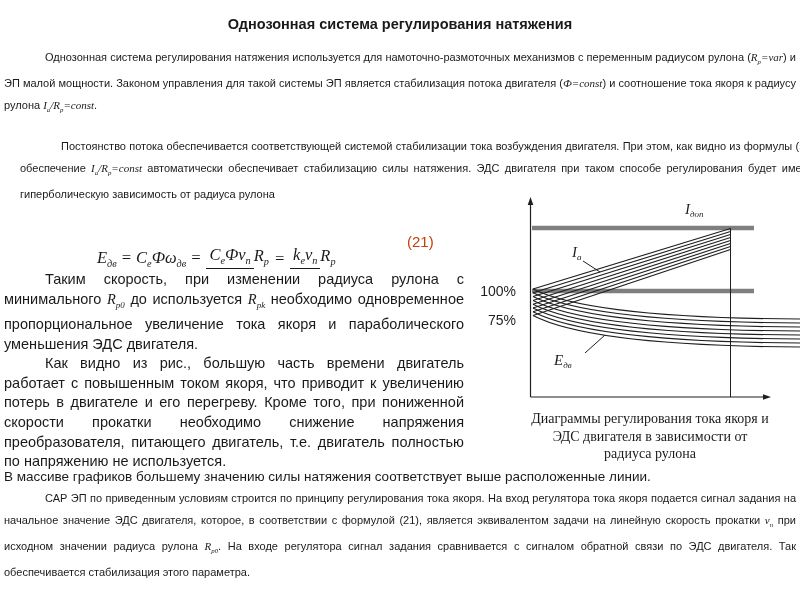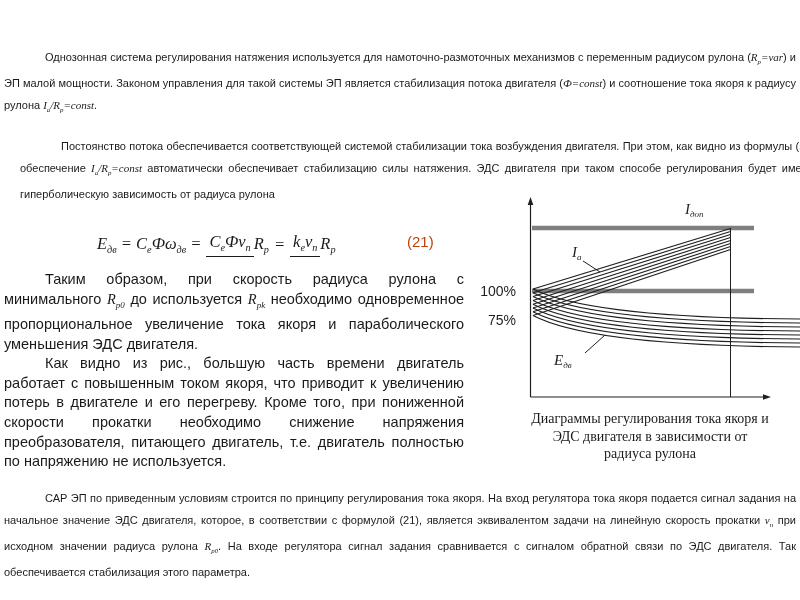--- a/index.html
+++ b/index.html
@@ -11,59 +11,61 @@
   .para.ind, .col p.ind{text-indent:41px;}
   .p1{top:47px;left:4px;width:792px;}
   .p2{top:136px;left:20px;width:792px;}
   .col{position:absolute;top:270px;left:4px;width:460px;text-align:justify;
        font-size:14.5px;line-height:19.6px;}
   .col p{margin:0;}
   .note{top:469px;left:4px;width:792px;font-size:13.5px;line-height:16px;text-align:left;}
   .p5{top:488px;left:4px;width:792px;}
   .m{font-family:"Liberation Serif",serif;font-style:italic;}
   sub.m{font-size:0.62em;font-style:italic;}
-  .formula{position:absolute;top:221px;left:97px;height:48px;display:flex;align-items:center;
+  .formula{position:absolute;top:221px;left:97px;height:48px;display:flex;align-items:flex-end;
            font-family:"Liberation Serif",serif;font-style:italic;font-size:16.5px;gap:5px;}
   .frac{display:inline-flex;flex-direction:row;align-items:center;line-height:1.05;}
   .frac .num{padding:0 3px 1px 3px;border-bottom:1px solid #1a1a1a;}
   .frac .den{padding-top:1px;}
   .eqnum{position:absolute;top:233px;left:407px;font-size:15px;}
   .caption{position:absolute;top:410px;left:497px;width:306px;text-align:center;
            font-family:"Liberation Serif",serif;font-size:14px;line-height:17.6px;}
   svg text{font-family:"Liberation Sans",sans-serif;}
   svg .mathlab{font-family:"Liberation Serif",serif;font-style:italic;}
 </style>
 </head>
 <body>
 
 <div class="page">
 
+  <div class="title">Однозонная система регулирования натяжения</div>
 
   <div class="para ind p1"><span>Однозонная система регулирования натяжения используется для намоточно-размоточных механизмов с переменным радиусом рулона (</span><span class="m">R</span><sub class="m">p</sub><span class="m">=var</span><span>) и ЭП малой мощности. Законом управления для такой системы ЭП является стабилизация потока двигателя (</span><span class="m">Ф=const</span><span>) и соотношение тока якоря к радиусу рулона </span><span class="m">I</span><sub class="m">a</sub><span class="m">/R</span><sub class="m">p</sub><span class="m">=const</span><span>.</span></div>
   <div class="para ind p2"><span>Постоянство потока обеспечивается соответствующей системой стабилизации тока возбуждения двигателя. При этом, как видно из формулы (5), обеспечение </span><span class="m">I</span><sub class="m">a</sub><span class="m">/R</span><sub class="m">p</sub><span class="m">=const</span><span> автоматически обеспечивает стабилизацию силы натяжения. ЭДС двигателя при таком способе регулирования будет иметь гиперболическую зависимость от радиуса рулона</span></div>
 
   <div class="formula">
     <span><span class="m">E</span><sub class="m">дв</sub><span class="m"> = C</span><sub class="m">е</sub><span class="m">Фω</span><sub class="m">дв</sub><span class="m"> =</span></span>
     <span class="frac">
       <span class="num"><span class="m">C</span><sub class="m">е</sub><span class="m">Фv</span><sub class="m">п</sub></span>
       <span class="den"><span class="m">R</span><sub class="m">р</sub></span>
     </span>
     <span><span class="m">=</span></span>
     <span class="frac">
       <span class="num"><span class="m">k</span><sub class="m">е</sub><span class="m">v</span><sub class="m">п</sub></span>
       <span class="den"><span class="m">R</span><sub class="m">р</sub></span>
     </span>
   </div>
   <div class="eqnum" style="color: #c2410c;">(21)</div>
 
   <div class="col">
-    <p class="ind"><span>Таким образом, при скорость радиуса рулона с минимального </span><span class="m">R</span><sub class="m">p0</sub><span> до используется </span><span class="m">R</span><sub class="m">pk</sub><span> необходимо одновременное пропорциональное увеличение тока якоря и параболического уменьшения ЭДС двигателя.</span></p>
+    <p class="ind"><span>Таким скорость, при изменении радиуса рулона с минимального </span><span class="m">R</span><sub class="m">p0</sub><span> до используется </span><span class="m">R</span><sub class="m">pk</sub><span> необходимо одновременное пропорциональное увеличение тока якоря и параболического уменьшения ЭДС двигателя.</span></p>
     <p class="ind"><span>Как видно из рис., большую часть времени двигатель работает с повышенным током якоря, что приводит к увеличению потерь в двигателе и его перегреву. Кроме того, при пониженной скорости прокатки необходимо снижение напряжения преобразователя, питающего двигатель, т.е. двигатель полностью по напряжению не используется.</span></p>
   </div>
 
+  <div class="para note"><span>В массиве графиков большему значению силы натяжения соответствует выше расположенные линии.</span></div>
   <div class="para ind p5"><span>САР ЭП по приведенным условиям строится по принципу регулирования тока якоря. На вход регулятора тока якоря подается сигнал задания на начальное значение ЭДС двигателя, которое, в соответствии с формулой (21), является эквивалентом задачи на линейную скорость прокатки </span><span class="m">v</span><sub class="m">п</sub><span> при исходном значении радиуса рулона </span><span class="m">R</span><sub class="m">p0</sub><span>. На входе регулятора сигнал задания сравнивается с сигналом обратной связи по ЭДС двигателя. Так обеспечивается стабилизация этого параметра.</span></div>
 
   <svg id="diag" style="position:absolute;left:480px;top:195px;" width="320" height="210" viewBox="0 0 320 210">
       <line x1="52" y1="33" x2="274" y2="33" stroke="#7f7f7f" stroke-width="4.5"></line>
       <line x1="52" y1="96" x2="274" y2="96" stroke="#7f7f7f" stroke-width="4.5"></line>
       <line x1="53" y1="94" x2="250.5" y2="33.5" stroke="#1f1f1f" stroke-width="1.1"></line>
       <line x1="53" y1="97.8" x2="250.5" y2="36.5" stroke="#1f1f1f" stroke-width="1.1"></line>
       <line x1="53" y1="101.6" x2="250.5" y2="39.5" stroke="#1f1f1f" stroke-width="1.1"></line>
       <line x1="53" y1="105.4" x2="250.5" y2="42.5" stroke="#1f1f1f" stroke-width="1.1"></line>
       <line x1="53" y1="109.2" x2="250.5" y2="45.5" stroke="#1f1f1f" stroke-width="1.1"></line>

